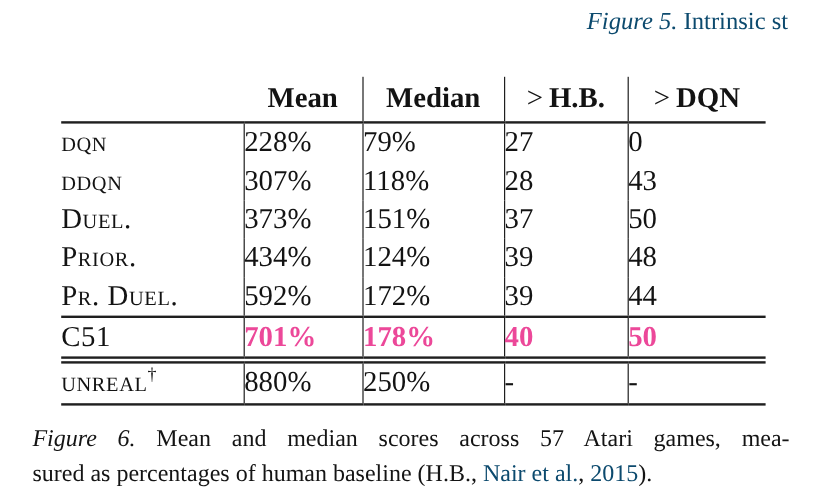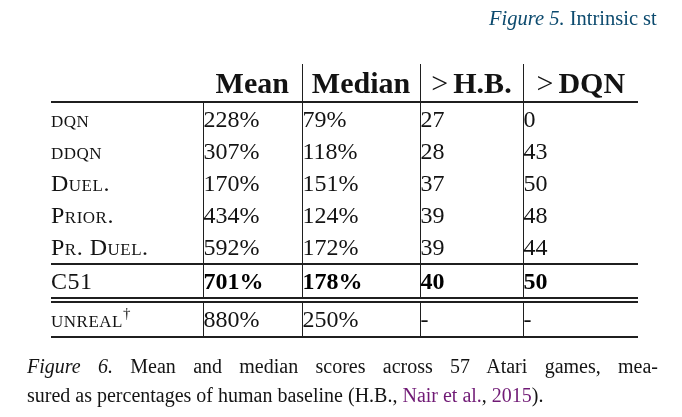--- a/index.html
+++ b/index.html
@@ -51,21 +51,21 @@
     padding: 0;
     margin: 0;
     font-weight: normal;
     vertical-align: middle;
   }
   
   tr.head-row th {
     height: 37px;
     text-align: center;
     border-bottom: 2px solid #1f1f1f;
-    font-size: 30px;
+    font-size: 24px;
   }
   tr.head-row th .hbold { font-weight: bold; }
   tr.head-row th .gt { font-weight: normal; margin-right: 5px; }
   tr.head-row th:nth-child(3),
   tr.head-row th:nth-child(4),
   tr.head-row th:nth-child(5) { border-left: 1.8px solid #1f1f1f; }
 
   
   tr.data-row td { height: 32px; }
   tr.data-row td:not(:first-child) { border-left: 1.8px solid #1f1f1f; }
@@ -79,42 +79,42 @@
     padding-right: 15px;
   }
   sup.dag {
     font-size: 15px;
     vertical-align: super;
     line-height: 0;
     font-variant: normal;
   }
   
   tr.hl-row td { border-top: 2px solid #1f1f1f; border-bottom: 6px double #1f1f1f; }
-  tr.hl-row td.num { color: #000000; font-weight: bold; margin-top: 17px; }
+  tr.hl-row td.num { color: #ec4899; font-weight: bold; margin-top: 17px; }
   
   tr.last-row td { border-bottom: 2px solid #1f1f1f; height: 33px; }
 
   
   .fig6 {
     position: absolute;
     left: 27px;
     top: 352px;
     width: 631px;
     font-size: 20px;
     line-height: 29px;
     color: #141414;
   }
   .fig6 .line1 {
     text-align: justify;
     text-align-last: justify;
   }
   .fig6 .line2 { text-align: left; }
   .fig6 .ital { font-style: italic; }
   .fig6 .cite {
-    color: #701a75;
+    color: #0c4a6e;
     text-decoration: none;
     cursor: pointer;
   }
 </style>
 </head>
 <body>
 
 <div id="canvas">
 
   <div class="fig5">
@@ -148,21 +148,21 @@
       </tr>
       <tr class="data-row">
         <td class="lbl">ddqn</td>
         <td class="num">307%</td>
         <td class="num">118%</td>
         <td class="num">28</td>
         <td class="num">43</td>
       </tr>
       <tr class="data-row">
         <td class="lbl">Duel.</td>
-        <td class="num">170%</td>
+        <td class="num">373%</td>
         <td class="num">151%</td>
         <td class="num">37</td>
         <td class="num">50</td>
       </tr>
       <tr class="data-row">
         <td class="lbl">Prior.</td>
         <td class="num">434%</td>
         <td class="num">124%</td>
         <td class="num">39</td>
         <td class="num">48</td>

